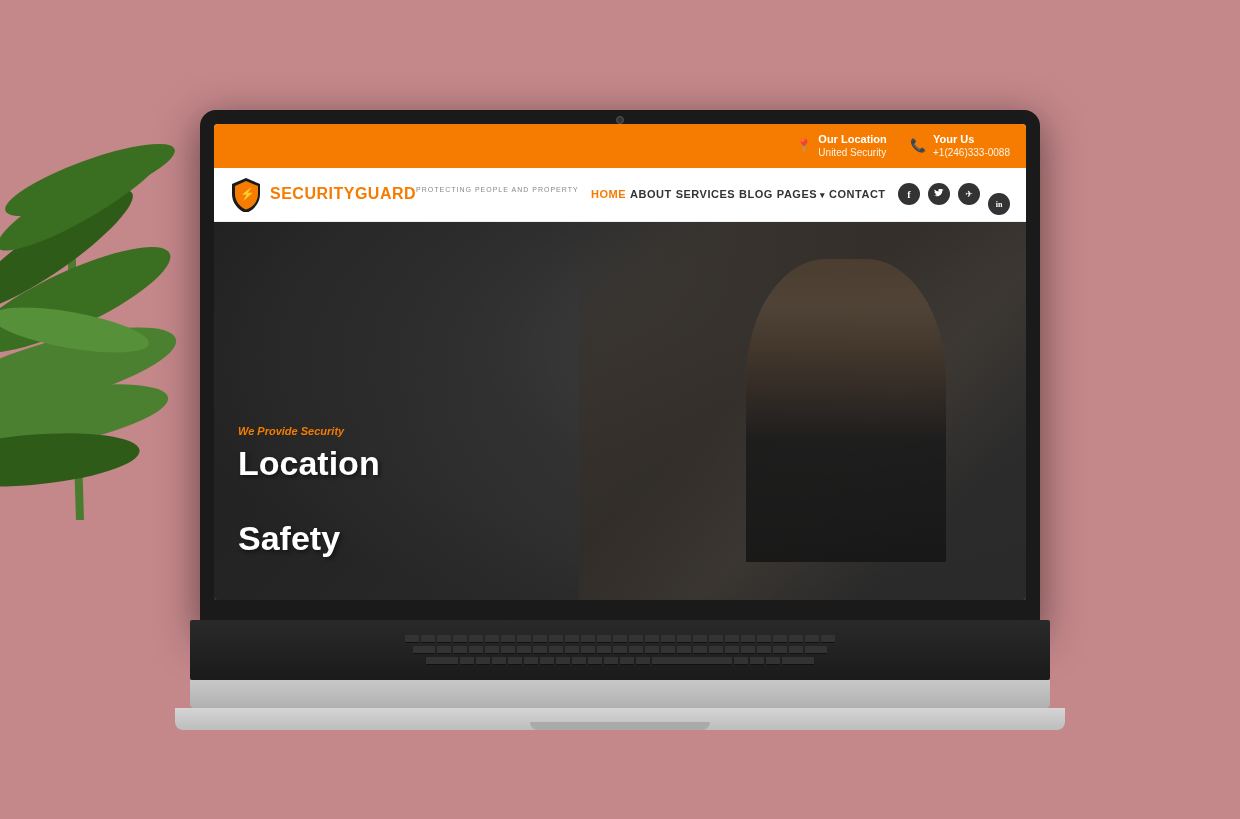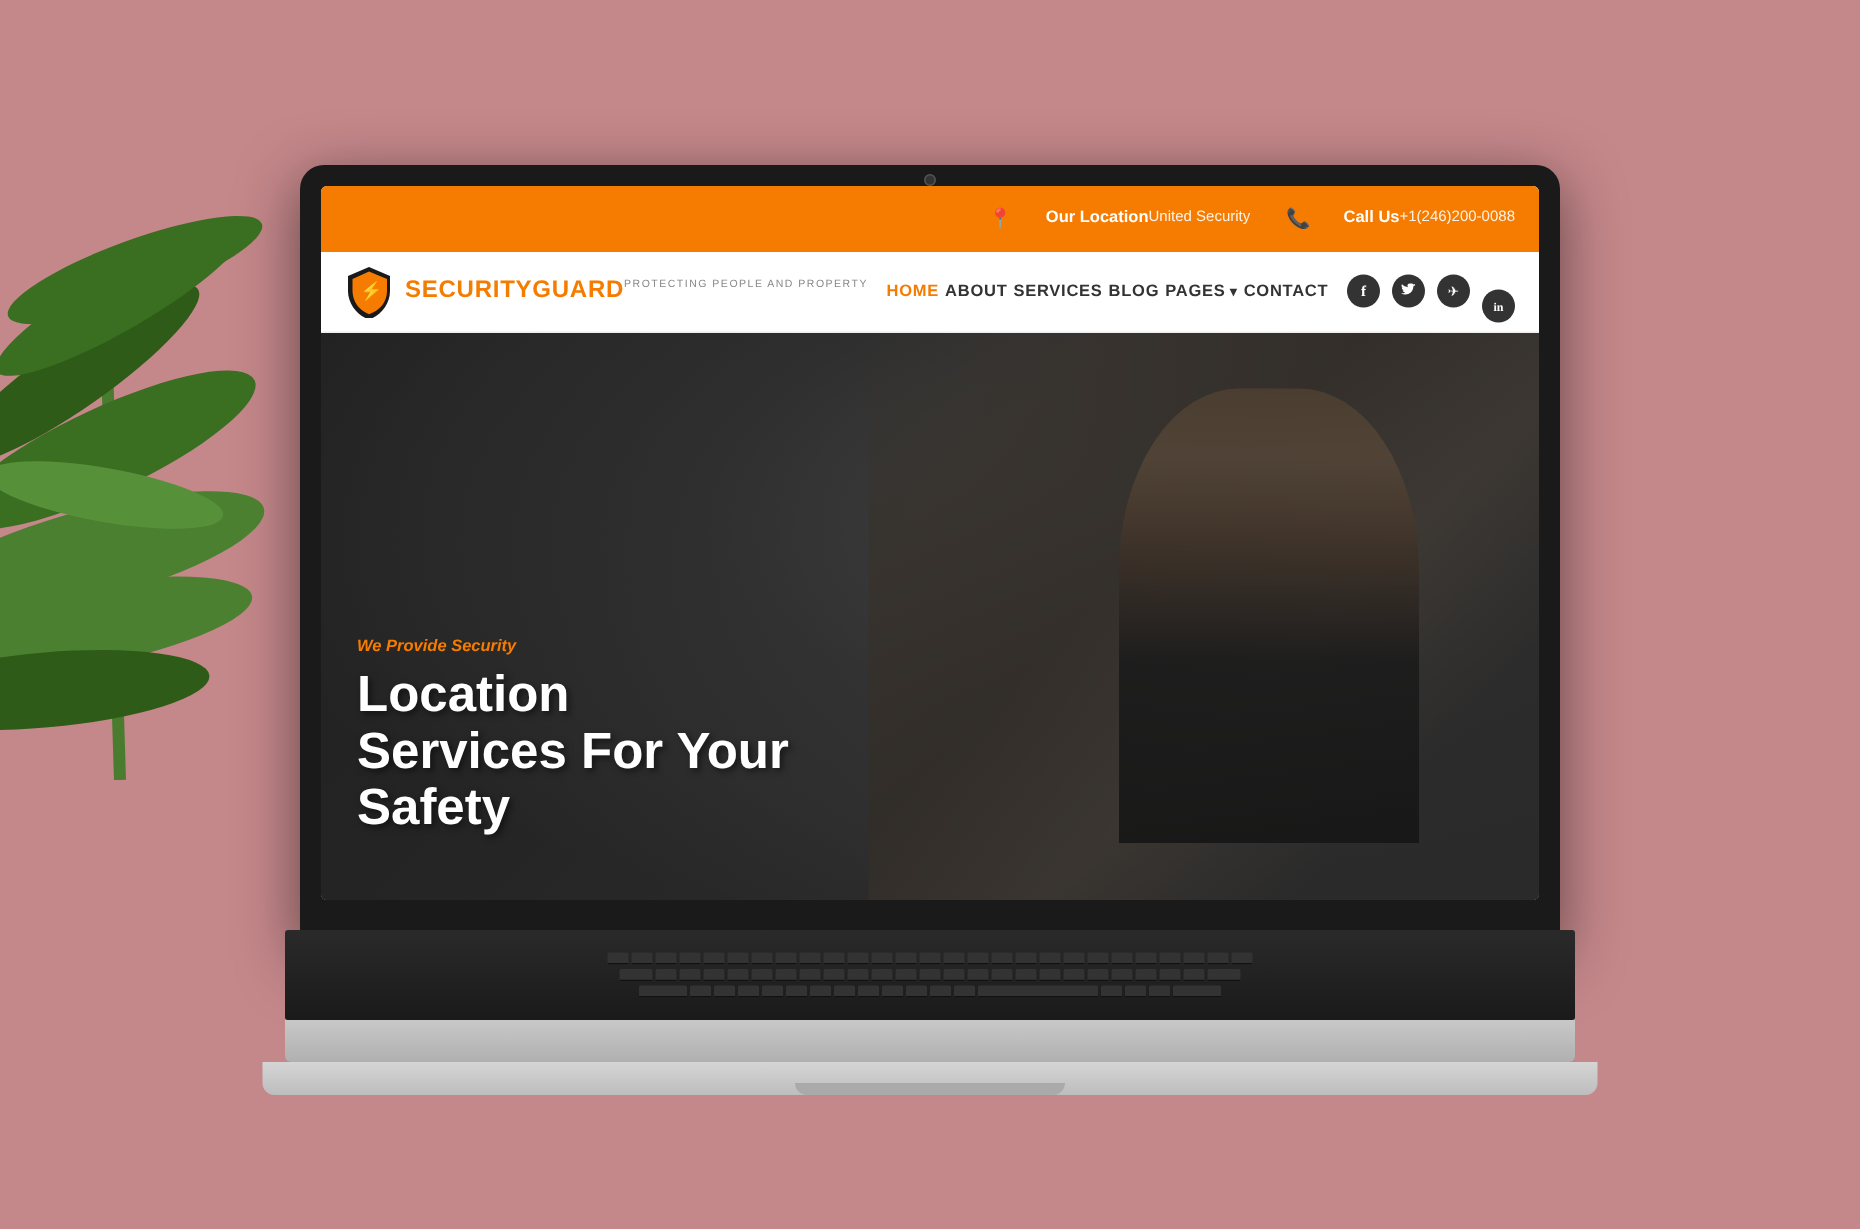--- a/index.html
+++ b/index.html
@@ -172,22 +172,21 @@
       line-height: 1.2;
     }
 
     .top-bar-item .value {
       font-size: 10px;
       opacity: 0.9;
     }
 
     .top-bar-item-text {
       display: flex;
-      flex-direction: row;
-      margin-left: 16px;
+      flex-direction: column;
     }
 
     
     .header {
       background: #fff;
       display: flex;
       align-items: center;
       justify-content: space-between;
       padding: 0 16px;
       height: 54px;
@@ -370,22 +369,22 @@
           <div class="top-bar-item">
             <span class="icon">📍</span>
             <div class="top-bar-item-text">
               <span class="label">Our Location</span>
               <span class="value">United Security</span>
             </div>
           </div>
           <div class="top-bar-item">
             <span class="icon">📞</span>
             <div class="top-bar-item-text">
-              <span class="label">Call Us</span>
-              <span class="value">+1(246)200-0088</span>
+              <span class="label">Your Us</span>
+              <span class="value">+1(246)333-0088</span>
             </div>
           </div>
         </div>
 
         <div class="header">
 
           <div class="logo-area">
 
             <svg class="logo-icon" viewBox="0 0 32 36" fill="none" xmlns="http://www.w3.org/2000/svg">
               <path d="M16 2L2 8v10c0 9 6.5 16.5 14 19 7.5-2.5 14-10 14-19V8L16 2z" fill="#1a1a1a"></path>
@@ -437,21 +436,21 @@
             background:linear-gradient(180deg, #b8926a 0%, #c8a07a 15%, #a07858 30%, #2a2a2a 60%, #1a1a1a 100%);
             border-radius:40% 40% 0 0;
             opacity:0.9;"></div>
 
           <div class="hero-overlay"></div>
 
           <div class="hero-content">
             <p class="hero-tagline">We Provide Security</p>
             <h1 class="hero-title">
               <span>Location</span><br>
-              <span>Services For Your</span><br>
+              <br>
               <span>Safety</span>
             </h1>
           </div>
         </div>
 
       </div>
     </div>
   </div>
 
   <div class="laptop-base">

